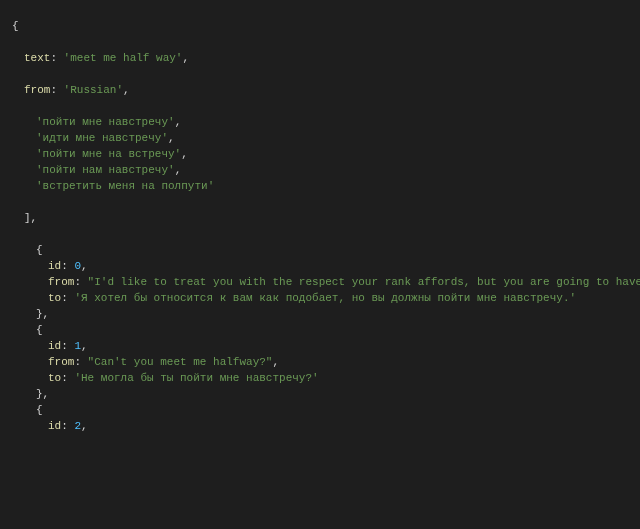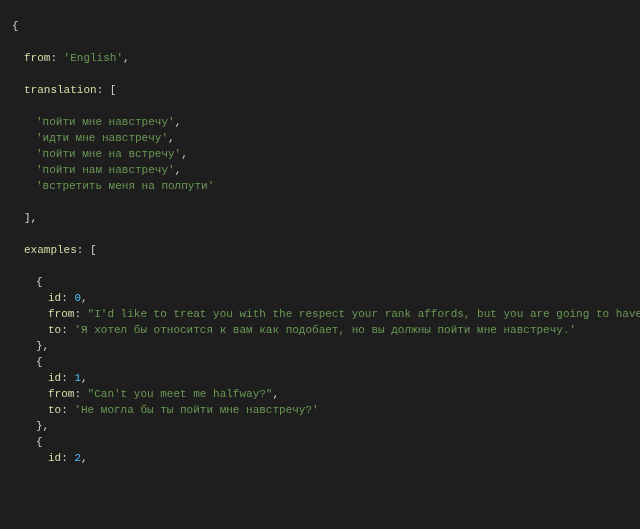--- a/index.html
+++ b/index.html
@@ -13,19 +13,18 @@
   
   .i1{padding-left:12px;}
   .i2{padding-left:24px;}
   .i3{padding-left:36px;}
 </style>
 </head>
 <body>
 
 <div class="editor">
 <div class="line"><span class="brace">{</span></div>
-<div class="line"><span class="i1"></span><span class="key">from</span><span class="punct">: </span><span class="str">'<span>English</span>'</span><span class="punct">,</span></div>
-<div class="line"><span class="i1"></span><span class="key">translation</span><span class="punct">: [</span></div>
+<div class="line"><span class="i1"></span><span class="key">text</span><span class="punct">: </span><span class="str">'<span>meet me half way</span>'</span><span class="punct">,</span></div>
+<div class="line"><span class="i1"></span><span class="key">from</span><span class="punct">: </span><span class="str">'<span>Russian</span>'</span><span class="punct">,</span></div>
 <div class="line"><span class="i2"></span><span class="str">'пойти мне навстречу'</span><span class="punct">,</span></div><div class="line"><span class="i2"></span><span class="str">'идти мне навстречу'</span><span class="punct">,</span></div><div class="line"><span class="i2"></span><span class="str">'пойти мне на встречу'</span><span class="punct">,</span></div><div class="line"><span class="i2"></span><span class="str">'пойти нам навстречу'</span><span class="punct">,</span></div><div class="line"><span class="i2"></span><span class="str">'встретить меня на полпути'</span></div>
 <div class="line"><span class="i1"></span><span class="punct">],</span></div>
-<div class="line"><span class="i1"></span><span class="key">examples</span><span class="punct">: [</span></div>
 <div class="line"><span class="i2"></span><span class="brace">{</span></div><div class="line"><span class="i3"></span><span class="key">id</span><span class="punct">: </span><span class="num">0</span><span class="punct">,</span></div><div class="line"><span class="i3"></span><span class="key">from</span><span class="punct">: </span><span class="str">"I'd like to treat you with the respect your rank affords, but you are going to have to meet me halfway."</span></div><div class="line"><span class="i3"></span><span class="key">to</span><span class="punct">: </span><span class="str">'Я хотел бы относится к вам как подобает, но вы должны пойти мне навстречу.'</span></div><div class="line"><span class="i2"></span><span class="brace">}</span><span class="punct">,</span></div><div class="line"><span class="i2"></span><span class="brace">{</span></div><div class="line"><span class="i3"></span><span class="key">id</span><span class="punct">: </span><span class="num">1</span><span class="punct">,</span></div><div class="line"><span class="i3"></span><span class="key">from</span><span class="punct">: </span><span class="str">"Can't you meet me halfway?"</span><span class="punct">,</span></div><div class="line"><span class="i3"></span><span class="key">to</span><span class="punct">: </span><span class="str">'Не могла бы ты пойти мне навстречу?'</span></div><div class="line"><span class="i2"></span><span class="brace">}</span><span class="punct">,</span></div><div class="line"><span class="i2"></span><span class="brace">{</span></div><div class="line"><span class="i3"></span><span class="key">id</span><span class="punct">: </span><span class="num">2</span><span class="punct">,</span></div>
 </div>
 
 </body></html>

